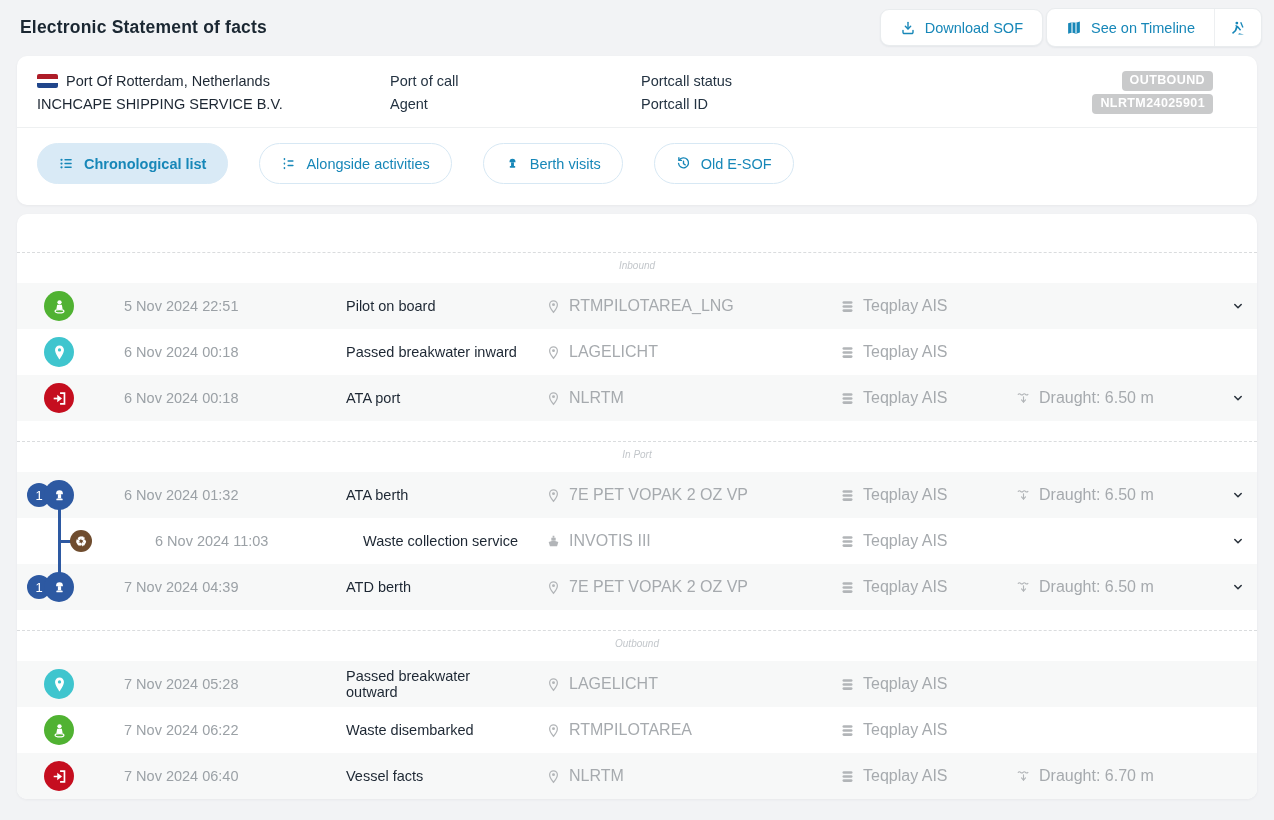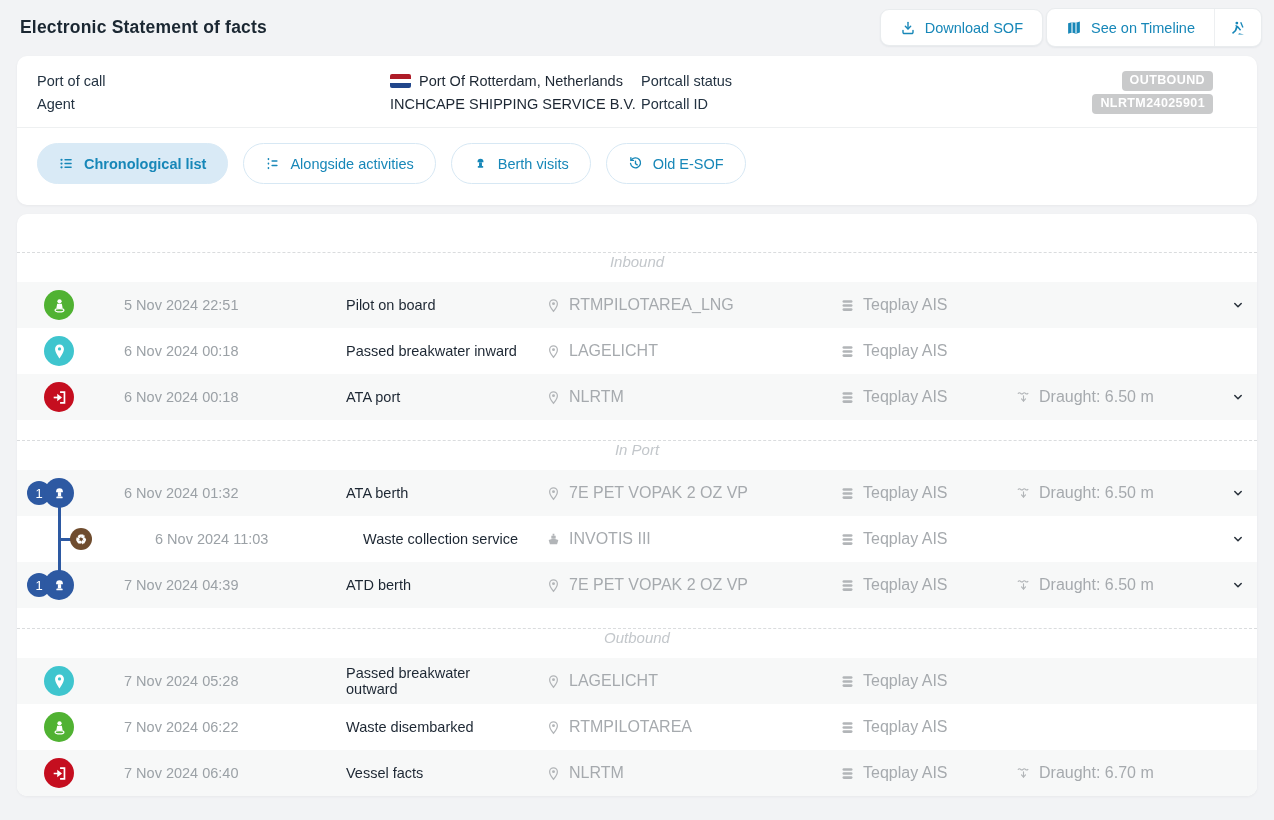--- a/index.html
+++ b/index.html
@@ -36,31 +36,31 @@
   .flag { width:21px; height:14px; border-radius:2px; display:inline-block;
     background:linear-gradient(#AE1C28 33.4%, #ffffff 33.4% 66.7%, #21468B 66.7%); }
   .badge-col { text-align:right; }
   .badge-col .line { justify-content:flex-end; }
   .pill-badge { background:#c9cacb; color:#fff; font-weight:700; font-size:12.5px; letter-spacing:.4px;
     padding:2px 8px 3px; border-radius:4px; line-height:1.2; }
 
   .hdivider { border-top:1px solid #eef0f1; }
 
   
-  .tabs { display:flex; gap:15px; padding:15px 20px 21px; }
+  .tabs { display:flex; gap:31px; padding:15px 20px 21px; }
   .tab { display:flex; align-items:center; gap:10px; height:41px; padding:0 21px; border-radius:21px;
     color:#1787b8; background:#fff; border:1px solid #d7e8f4; cursor:pointer; font-size:14.5px; }
   .tab.active { background:#d9eaf6; border-color:#d9eaf6; font-weight:600; }
   .tab svg { width:15px; height:15px; }
 
   
   .list-card { padding-top:38px; overflow:hidden; }
   .section { padding-bottom:0; }
   .section .dashed { border-top:1px dashed #dadcde; height:0; }
-  .section-label { text-align:center; font-style:italic; color:#c3c7cb; font-size:15px; margin:0 0 12px; }
+  .section-label { text-align:center; font-style:italic; color:#c3c7cb; font-size:10px; margin:7px 0 12px; }
   .rows { position:relative; }
   .section { margin-bottom:20px; }
   .section:last-child { margin-bottom:0; }
 
   .event-row { display:flex; align-items:center; height:46px; padding-left:27px;gap:24px; }
   .event-row.shaded { background:#f7f8f8; }
   .c-icon { width:56px; position:relative; display:flex; align-items:center; height:100%; }
   .circle { width:30px; height:30px; border-radius:50%; display:flex; align-items:center; justify-content:center;
     color:#fff; position:relative; z-index:2; flex:none; }
   .circle svg { width:17px; height:17px; }
@@ -120,31 +120,31 @@
             </svg>
         </span>
       </div>
     </div>
   </div>
 </div>
 
 <div class="card info-card">
   <div class="info">
     <div>
-      <div class="line label">Port of call</div>
-      <div class="line label">Agent</div>
-    </div>
-    <div>
       <div class="line">
         <span class="flag"></span>
         <span class="value">Port Of Rotterdam, Netherlands</span>
       </div>
       <div class="line">
         <span class="value">INCHCAPE SHIPPING SERVICE B.V.</span>
       </div>
+    </div>
+    <div>
+      <div class="line label">Port of call</div>
+      <div class="line label">Agent</div>
     </div>
     <div>
       <div class="line label">Portcall status</div>
       <div class="line label">Portcall ID</div>
     </div>
     <div class="badge-col">
       <div class="line">
           <span class="pill-badge">OUTBOUND</span>
         </div>
       <div class="line">

